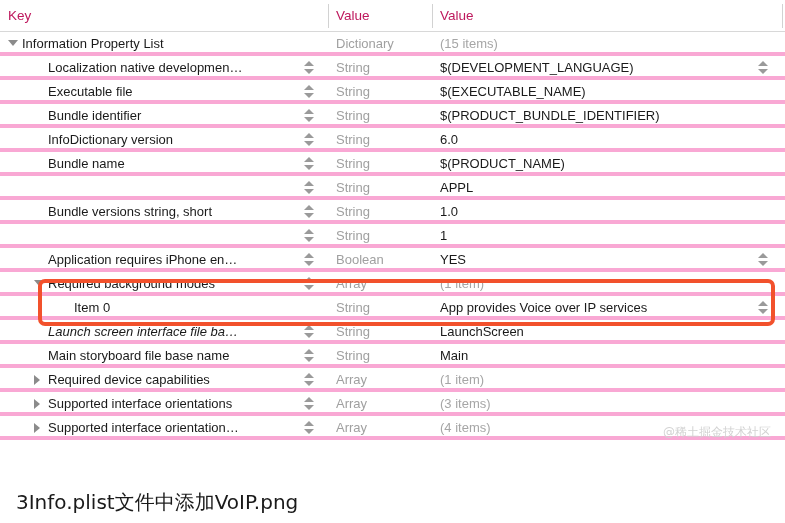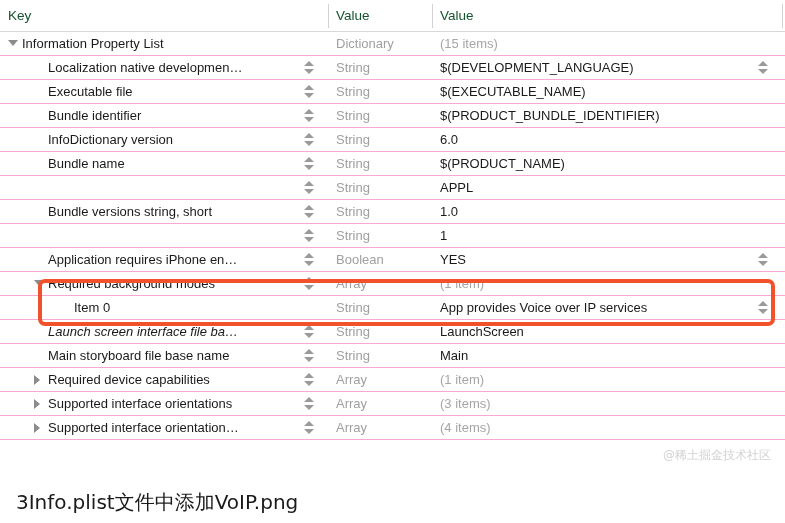--- a/index.html
+++ b/index.html
@@ -33,21 +33,21 @@
     background: #ffffff;
     border-bottom: 1px solid #d8d8d8;
     box-sizing: border-box;
   }
   .plist-header .hcell {
     position: absolute;
     top: 0;
     height: 31px;
     line-height: 31px;
     font-size: 13.5px;
-    color: #14532d;
+    color: #be185d;
     white-space: nowrap;
   }
   .plist-header .hcell.key   { left: 8px; }
   .plist-header .hcell.type  { left: 336px; padding-left: 0; }
   .plist-header .hcell.value { left: 440px; }
   .hdiv {
     position: absolute;
     top: 4px;
     width: 1px;
     height: 24px;
@@ -57,21 +57,21 @@
   .hdiv.d2 { left: 432px; }
   .hdiv.d3 { left: 782px; }
 
   .plist-body {
     position: relative;
   }
 
   .prow {
     position: relative;
     height: 24px;
-    border-bottom: 1px solid #f9a8d4;
+    border-bottom: 4px solid #f9a8d4;
     box-sizing: border-box;
     background: #ffffff;
   }
 
   .cell {
     position: absolute;
     top: 0;
     height: 23px;
     line-height: 23px;
     font-size: 13px;
@@ -165,21 +165,20 @@
 
   
   #watermark {
     position: absolute;
     right: 14px;
     top: 424px;
     font-size: 12px;
     color: #d2d2d2;
     font-family: "DejaVu Sans", "Liberation Sans", sans-serif;
     white-space: nowrap;
-    margin-top: 23px;
   }
 
   
   #caption {
     position: absolute;
     left: 16px;
     top: 489px;
     font-size: 20px;
     color: #1a1a1a;
     font-family: "DejaVu Sans", "Liberation Sans", sans-serif;

